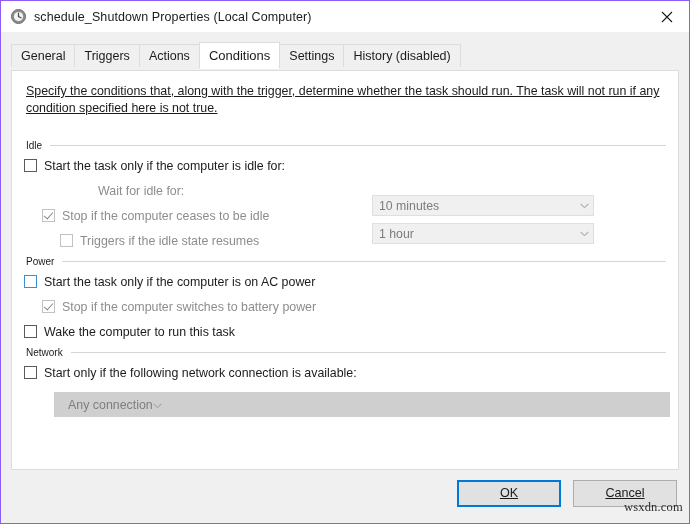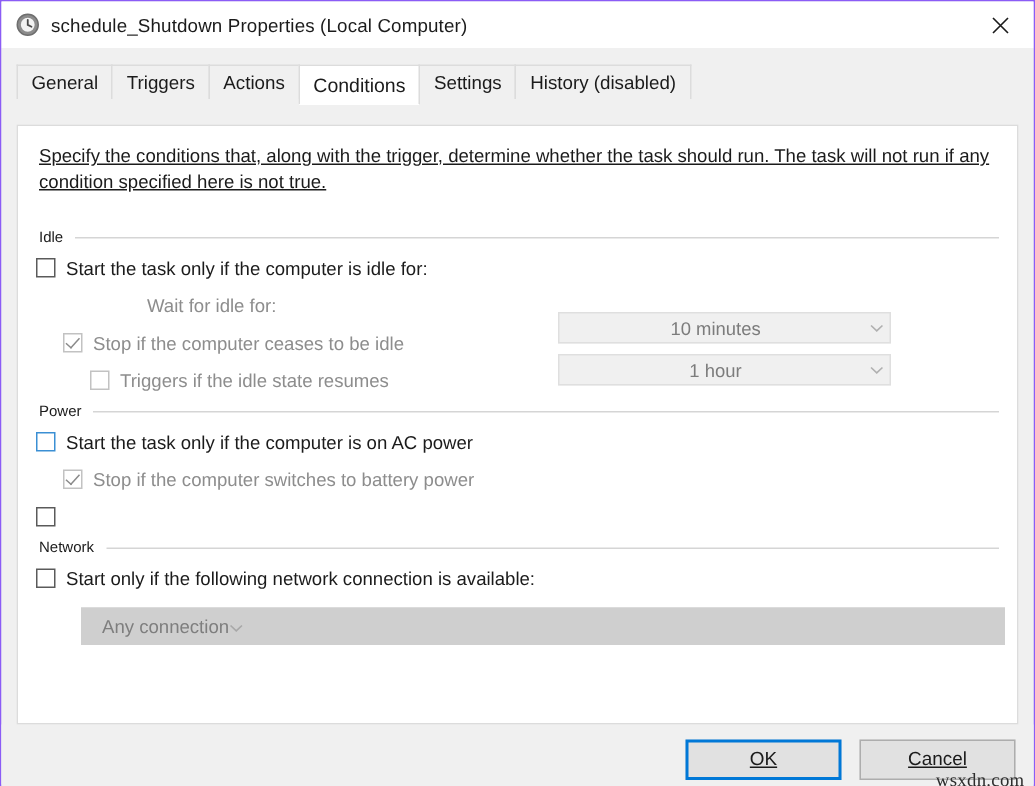--- a/index.html
+++ b/index.html
@@ -74,23 +74,23 @@
     background: #f0f0f0;
     position: relative;
     padding: 0;
     display: flex;
     flex-direction: column;
   }
 
   
   .tabstrip {
     height: 24px;
-    margin: 11px 0 17px 10px;
-    display: flex;
-    align-items: flex-start;
+    margin: 11px 0 4px 10px;
+    display: flex;
+    align-items: center;
     position: relative;
     z-index: 3;
   }
   .tab {
     height: 22px;
     padding: 0 9px;
     display: flex;
     align-items: center;
     font-size: 12.5px;
     color: #1b1b1b;
@@ -204,21 +204,20 @@
   
   .combo {
     position: absolute;
     box-sizing: border-box;
     height: 21px;
     background: #f0f0f0;
     border: 1px solid #dfdfdf;
     display: flex;
     align-items: center;
     cursor: default;
-    text-align: center;
   }
   .combo .combo-text {
     font-size: 12.3px;
     color: #7c7c7c;
     padding-left: 6px;
     flex: 1 1 auto;
     white-space: nowrap;
     overflow: hidden;
   }
   .combo .combo-arrow {
@@ -381,20 +380,21 @@
         <span class="cb-label">Start the task only if the computer is on AC power</span>
       </div>
 
       <div class="row">
         <span class="cb checked disabled indent1"></span>
         <span class="cb-label disabled">Stop if the computer switches to battery power</span>
       </div>
 
       <div class="row">
         <span class="cb"></span>
+        <span class="cb-label">Wake the computer to run this task</span>
       </div>
 
       <div class="group">
         <span class="group-label">Network</span>
         <span class="group-line"></span>
       </div>
 
       <div class="row">
         <span class="cb"></span>
         <span class="cb-label">Start only if the following network connection is available:</span>

